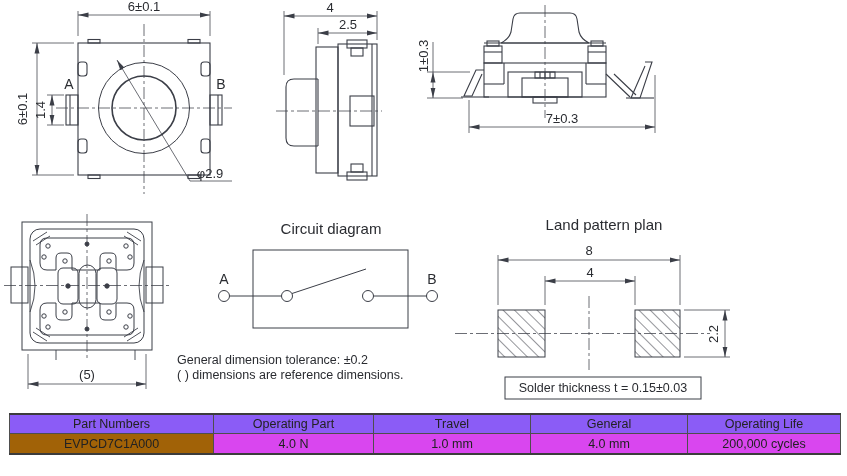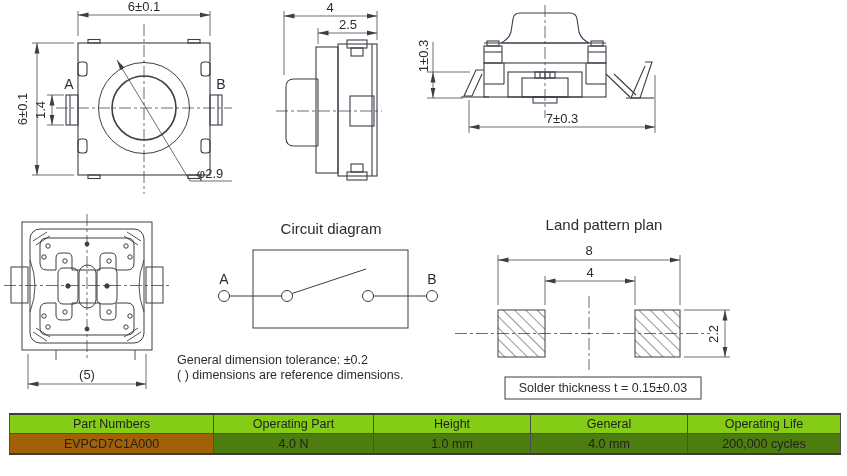--- a/index.html
+++ b/index.html
@@ -10,22 +10,22 @@
   .dim{font-size:13px;}
   .dim-sm{font-size:12.5px;}
   .ab{font-size:14px;}
   .vtitle{font-size:15px;}
   .note{font-size:12.5px;}
   
   .spec-table{position:absolute;left:9px;top:413px;width:831px;border-collapse:collapse;
               table-layout:fixed;font-size:12.5px;color:#222;}
   .spec-table th,.spec-table td{border:1px solid #4e4e4e;text-align:center;padding:0;
               overflow:hidden;white-space:nowrap;}
-  .spec-table th{background:#84cc16;font-weight:normal;height:18px;}
-  .spec-table td{background:#4d7c0f;height:19px;}
+  .spec-table th{background:#8b5cf6;font-weight:normal;height:18px;}
+  .spec-table td{background:#d946ef;height:19px;}
   .spec-table td.part-cell{background:#a16207;}
   .spec-table{border-top:2px solid #3c3c3c;border-bottom:2px solid #3c3c3c;
               border-left:1.5px solid #3c3c3c;border-right:1.5px solid #3c3c3c;}
 </style>
 </head>
 <body>
 
 <div class="stage">
 
 <svg class="drawing-svg" width="847" height="410" viewBox="0 0 847 410">
@@ -272,21 +272,21 @@
     <col style="width:204px">
         <col style="width:160px">
         <col style="width:157px">
     <col style="width:157px">
         <col style="width:153px">
   </colgroup>
   <thead>
     <tr>
       <th>Part Numbers</th>
       <th>Operating Part</th>
-      <th>Height</th>
+      <th>Travel</th>
       <th>General</th>
       <th>Operating Life</th>
     </tr>
   </thead>
   <tbody>
     <tr>
       <td class="part-cell">EVPCD7C1A000</td>
       <td>4.0 N</td>
       <td>1.0 mm</td>
       <td>4.0 mm</td>

